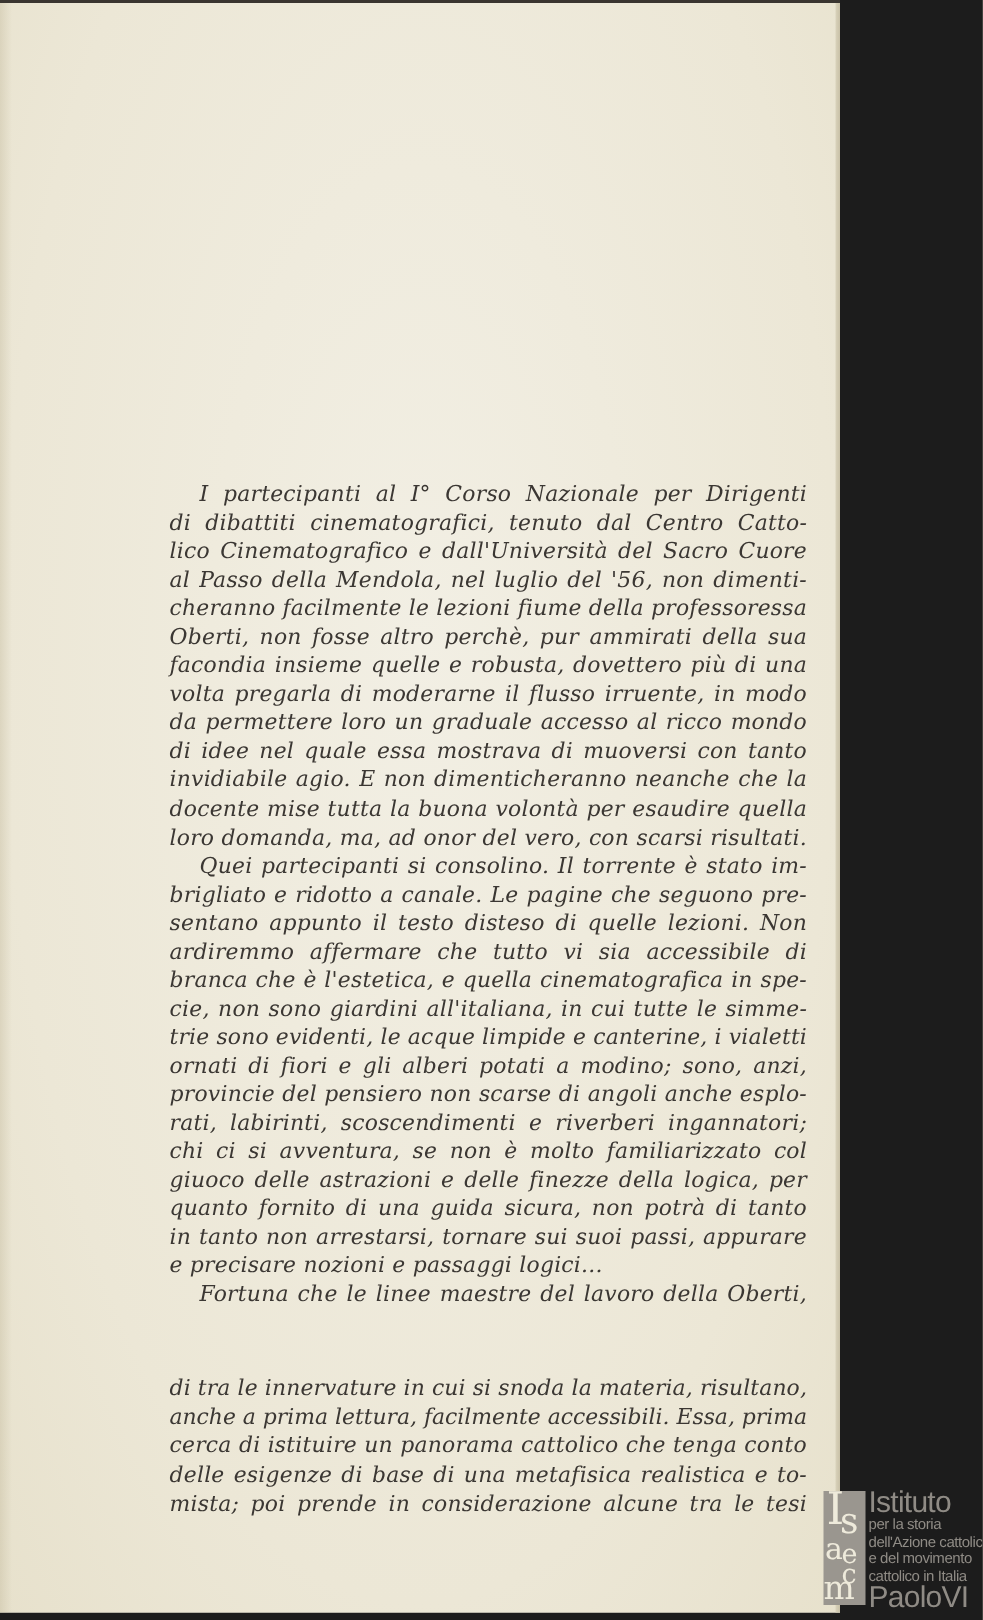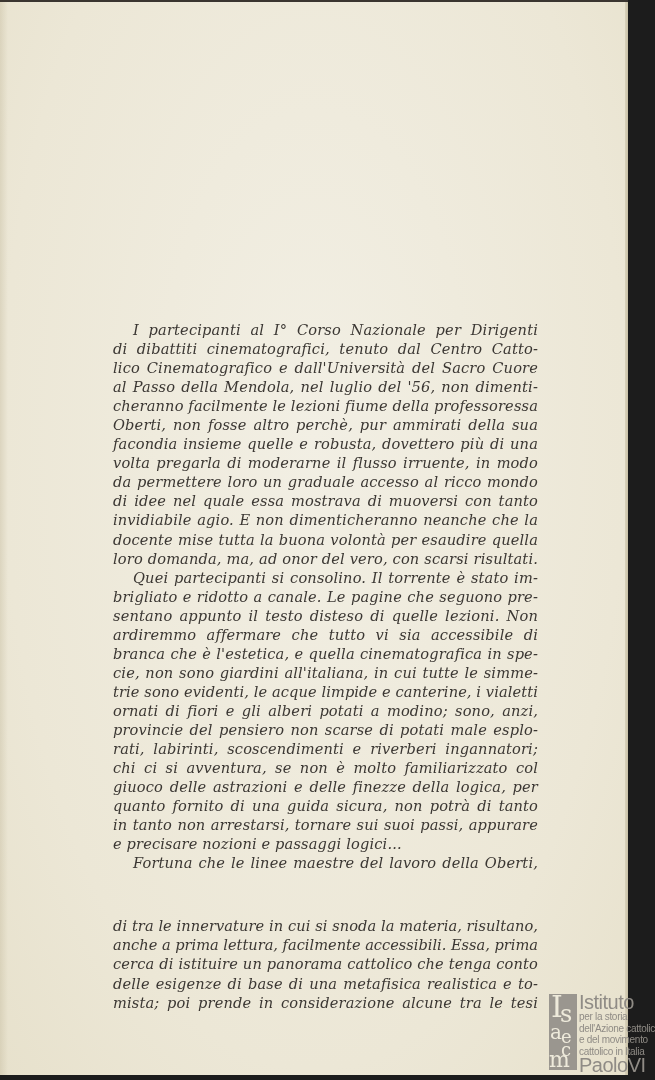--- a/index.html
+++ b/index.html
@@ -13,21 +13,21 @@
     .scan {
       position: relative;
       width: 655px;
       height: 1080px;
       background: #1c1c1c;
     }
     .page {
       position: absolute;
       left: 0;
       top: 0;
-      width: 628px;
+      width: 560px;
       height: 1075px;
       background: #eeeadb;
       background-image:
         linear-gradient(90deg, rgba(190,180,150,0.35) 0px, rgba(238,234,219,0) 8px),
         radial-gradient(ellipse at 50% 40%, #f2efe4 0%, #ece7d6 70%, #e7e1cc 100%);
       border-top: 2px solid #3a3530;
       box-sizing: border-box;
     }
     .page-right-edge {
       position: absolute;
@@ -128,21 +128,21 @@
         <span class="line">docente mise tutta la buona volontà per esaudire quella</span>
         <span class="line">loro domanda, ma, ad onor del vero, con scarsi risultati.</span>
         <span class="line indent">Quei partecipanti si consolino. Il torrente è stato im-</span>
         <span class="line">brigliato e ridotto a canale. Le pagine che seguono pre-</span>
         <span class="line">sentano appunto il testo disteso di quelle lezioni. Non</span>
         <span class="line">ardiremmo affermare che tutto vi sia accessibile di</span>
         <span class="line">branca che è l'estetica, e quella cinematografica in spe-</span>
         <span class="line">cie, non sono giardini all'italiana, in cui tutte le simme-</span>
         <span class="line" style="letter-spacing: 0.101823px;">trie sono evidenti, le acque limpide e canterine, i vialetti</span>
         <span class="line">ornati di fiori e gli alberi potati a modino; sono, anzi,</span>
-        <span class="line">provincie del pensiero non scarse di potati male esplo-</span>
+        <span class="line">provincie del pensiero non scarse di angoli anche esplo-</span>
         <span class="line">rati, labirinti, scoscendimenti e riverberi ingannatori;</span>
         <span class="line">chi ci si avventura, se non è molto familiarizzato col</span>
         <span class="line">giuoco delle astrazioni e delle finezze della logica, per</span>
         <span class="line">quanto fornito di una guida sicura, non potrà di tanto</span>
         <span class="line">in tanto non arrestarsi, tornare sui suoi passi, appurare</span>
         <span class="line last">e precisare nozioni e passaggi logici...</span>
         <span class="line indent">Fortuna che le linee maestre del lavoro della Oberti,</span>
         <span class="line" style="letter-spacing: 0.078125px; margin-top: 44px;">di tra le innervature in cui si snoda la materia, risultano,</span>
         <span class="line" style="letter-spacing: -0.00948276px;">anche a prima lettura, facilmente accessibili. Essa, prima</span>
         <span class="line">cerca di istituire un panorama cattolico che tenga conto</span>

